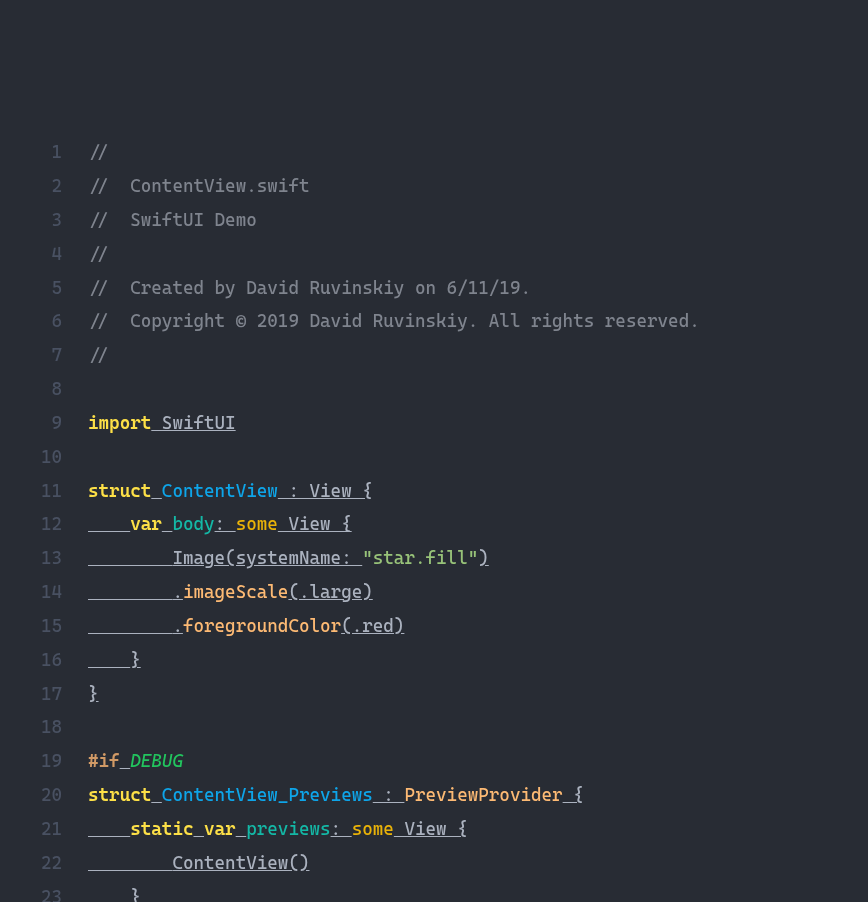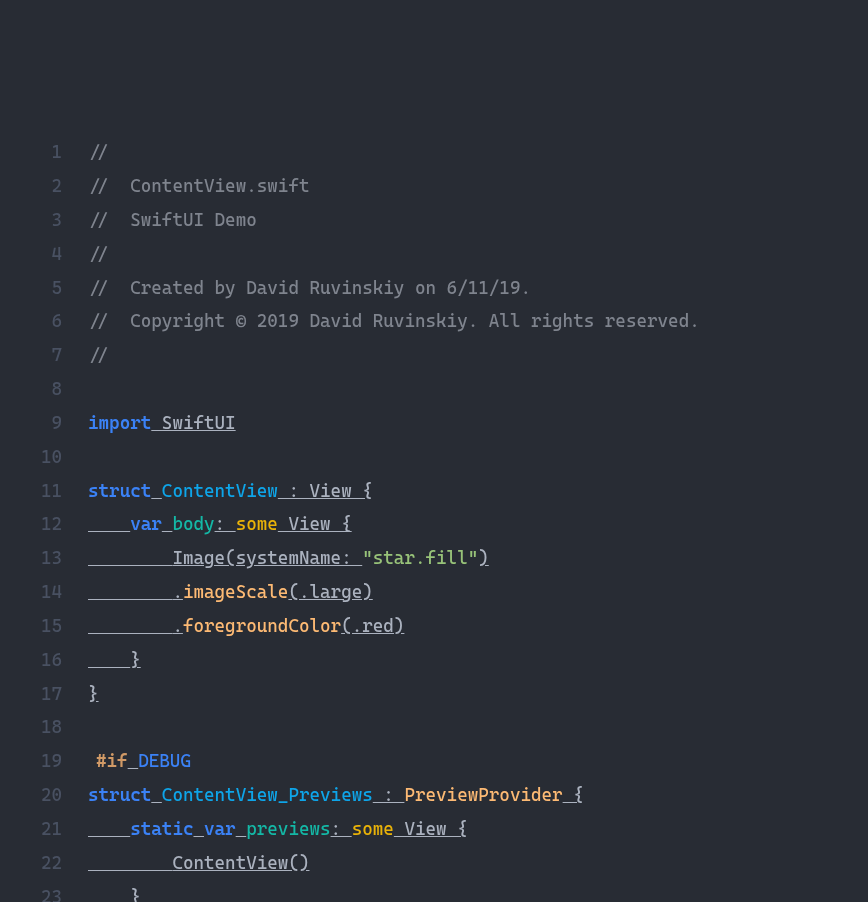--- a/index.html
+++ b/index.html
@@ -34,29 +34,29 @@
       user-select: none;
       flex-shrink: 0;
     }
     .code {
       flex: 1;
       white-space: pre-wrap;
       word-break: break-word;
       padding-right: 20px;
     }
     .t-comment { color: #7f848e; font-style: normal; }
-    .t-keyword { color: #3b82f6; font-weight: 600; }
+    .t-keyword { color: #fde047; font-weight: 600; }
     .t-type { color: #0ea5e9; }
     .t-property { color: #14b8a6; }
     .t-method { color: #fdba74; text-align: center; }
     .t-string { color: #98c379; }
     .t-plain { color: #abb2bf; text-decoration: underline; }
-    .t-preproc { color: #d19a66; font-weight: 600; margin-left: 8px; }
+    .t-preproc { color: #d19a66; font-weight: 600; }
     .t-some { color: #eab308; }
-    .t-debug { color: #3b82f6; }
+    .t-debug { color: #22c55e; font-style: italic; }
   </style>
 </head>
 <body>
 
 
 
 <div class="editor" id="editor-root"><div class="line"><div class="gutter">1</div><div class="code"><span class="t-comment">//</span></div></div><div class="line"><div class="gutter">2</div><div class="code"><span class="t-comment">//  ContentView.swift</span></div></div><div class="line"><div class="gutter">3</div><div class="code"><span class="t-comment">//  SwiftUI Demo</span></div></div><div class="line"><div class="gutter">4</div><div class="code"><span class="t-comment">//</span></div></div><div class="line"><div class="gutter">5</div><div class="code"><span class="t-comment">//  Created by David Ruvinskiy on 6/11/19.</span></div></div><div class="line"><div class="gutter">6</div><div class="code"><span class="t-comment">//  Copyright © 2019 David Ruvinskiy. All rights reserved.</span></div></div><div class="line"><div class="gutter">7</div><div class="code"><span class="t-comment">//</span></div></div><div class="line"><div class="gutter">8</div><div class="code"></div></div><div class="line"><div class="gutter">9</div><div class="code"><span class="t-keyword">import</span><span class="t-plain"> SwiftUI</span></div></div><div class="line"><div class="gutter">10</div><div class="code"></div></div><div class="line"><div class="gutter">11</div><div class="code"><span class="t-keyword">struct</span><span class="t-plain"> </span><span class="t-type">ContentView</span><span class="t-plain"> : View {</span></div></div><div class="line"><div class="gutter">12</div><div class="code"><span class="t-plain">    </span><span class="t-keyword">var</span><span class="t-plain"> </span><span class="t-property">body</span><span class="t-plain">: </span><span class="t-some">some</span><span class="t-plain"> View {</span></div></div><div class="line"><div class="gutter">13</div><div class="code"><span class="t-plain">        Image(systemName: </span><span class="t-string">"star.fill"</span><span class="t-plain">)</span></div></div><div class="line"><div class="gutter">14</div><div class="code"><span class="t-plain">        .</span><span class="t-method">imageScale</span><span class="t-plain">(.large)</span></div></div><div class="line"><div class="gutter">15</div><div class="code"><span class="t-plain">        .</span><span class="t-method">foregroundColor</span><span class="t-plain">(.red)</span></div></div><div class="line"><div class="gutter">16</div><div class="code"><span class="t-plain">    }</span></div></div><div class="line"><div class="gutter">17</div><div class="code"><span class="t-plain">}</span></div></div><div class="line"><div class="gutter">18</div><div class="code"></div></div><div class="line"><div class="gutter">19</div><div class="code"><span class="t-preproc">#if</span><span class="t-plain"> </span><span class="t-debug">DEBUG</span></div></div><div class="line"><div class="gutter">20</div><div class="code"><span class="t-keyword">struct</span><span class="t-plain"> </span><span class="t-type">ContentView_Previews</span><span class="t-plain"> : </span><span class="t-method">PreviewProvider</span><span class="t-plain"> {</span></div></div><div class="line"><div class="gutter">21</div><div class="code"><span class="t-plain">    </span><span class="t-keyword">static</span><span class="t-plain"> </span><span class="t-keyword">var</span><span class="t-plain"> </span><span class="t-property">previews</span><span class="t-plain">: </span><span class="t-some">some</span><span class="t-plain"> View {</span></div></div><div class="line"><div class="gutter">22</div><div class="code"><span class="t-plain">        ContentView()</span></div></div><div class="line"><div class="gutter">23</div><div class="code"><span class="t-plain">    }</span></div></div></div>
 
 
 

